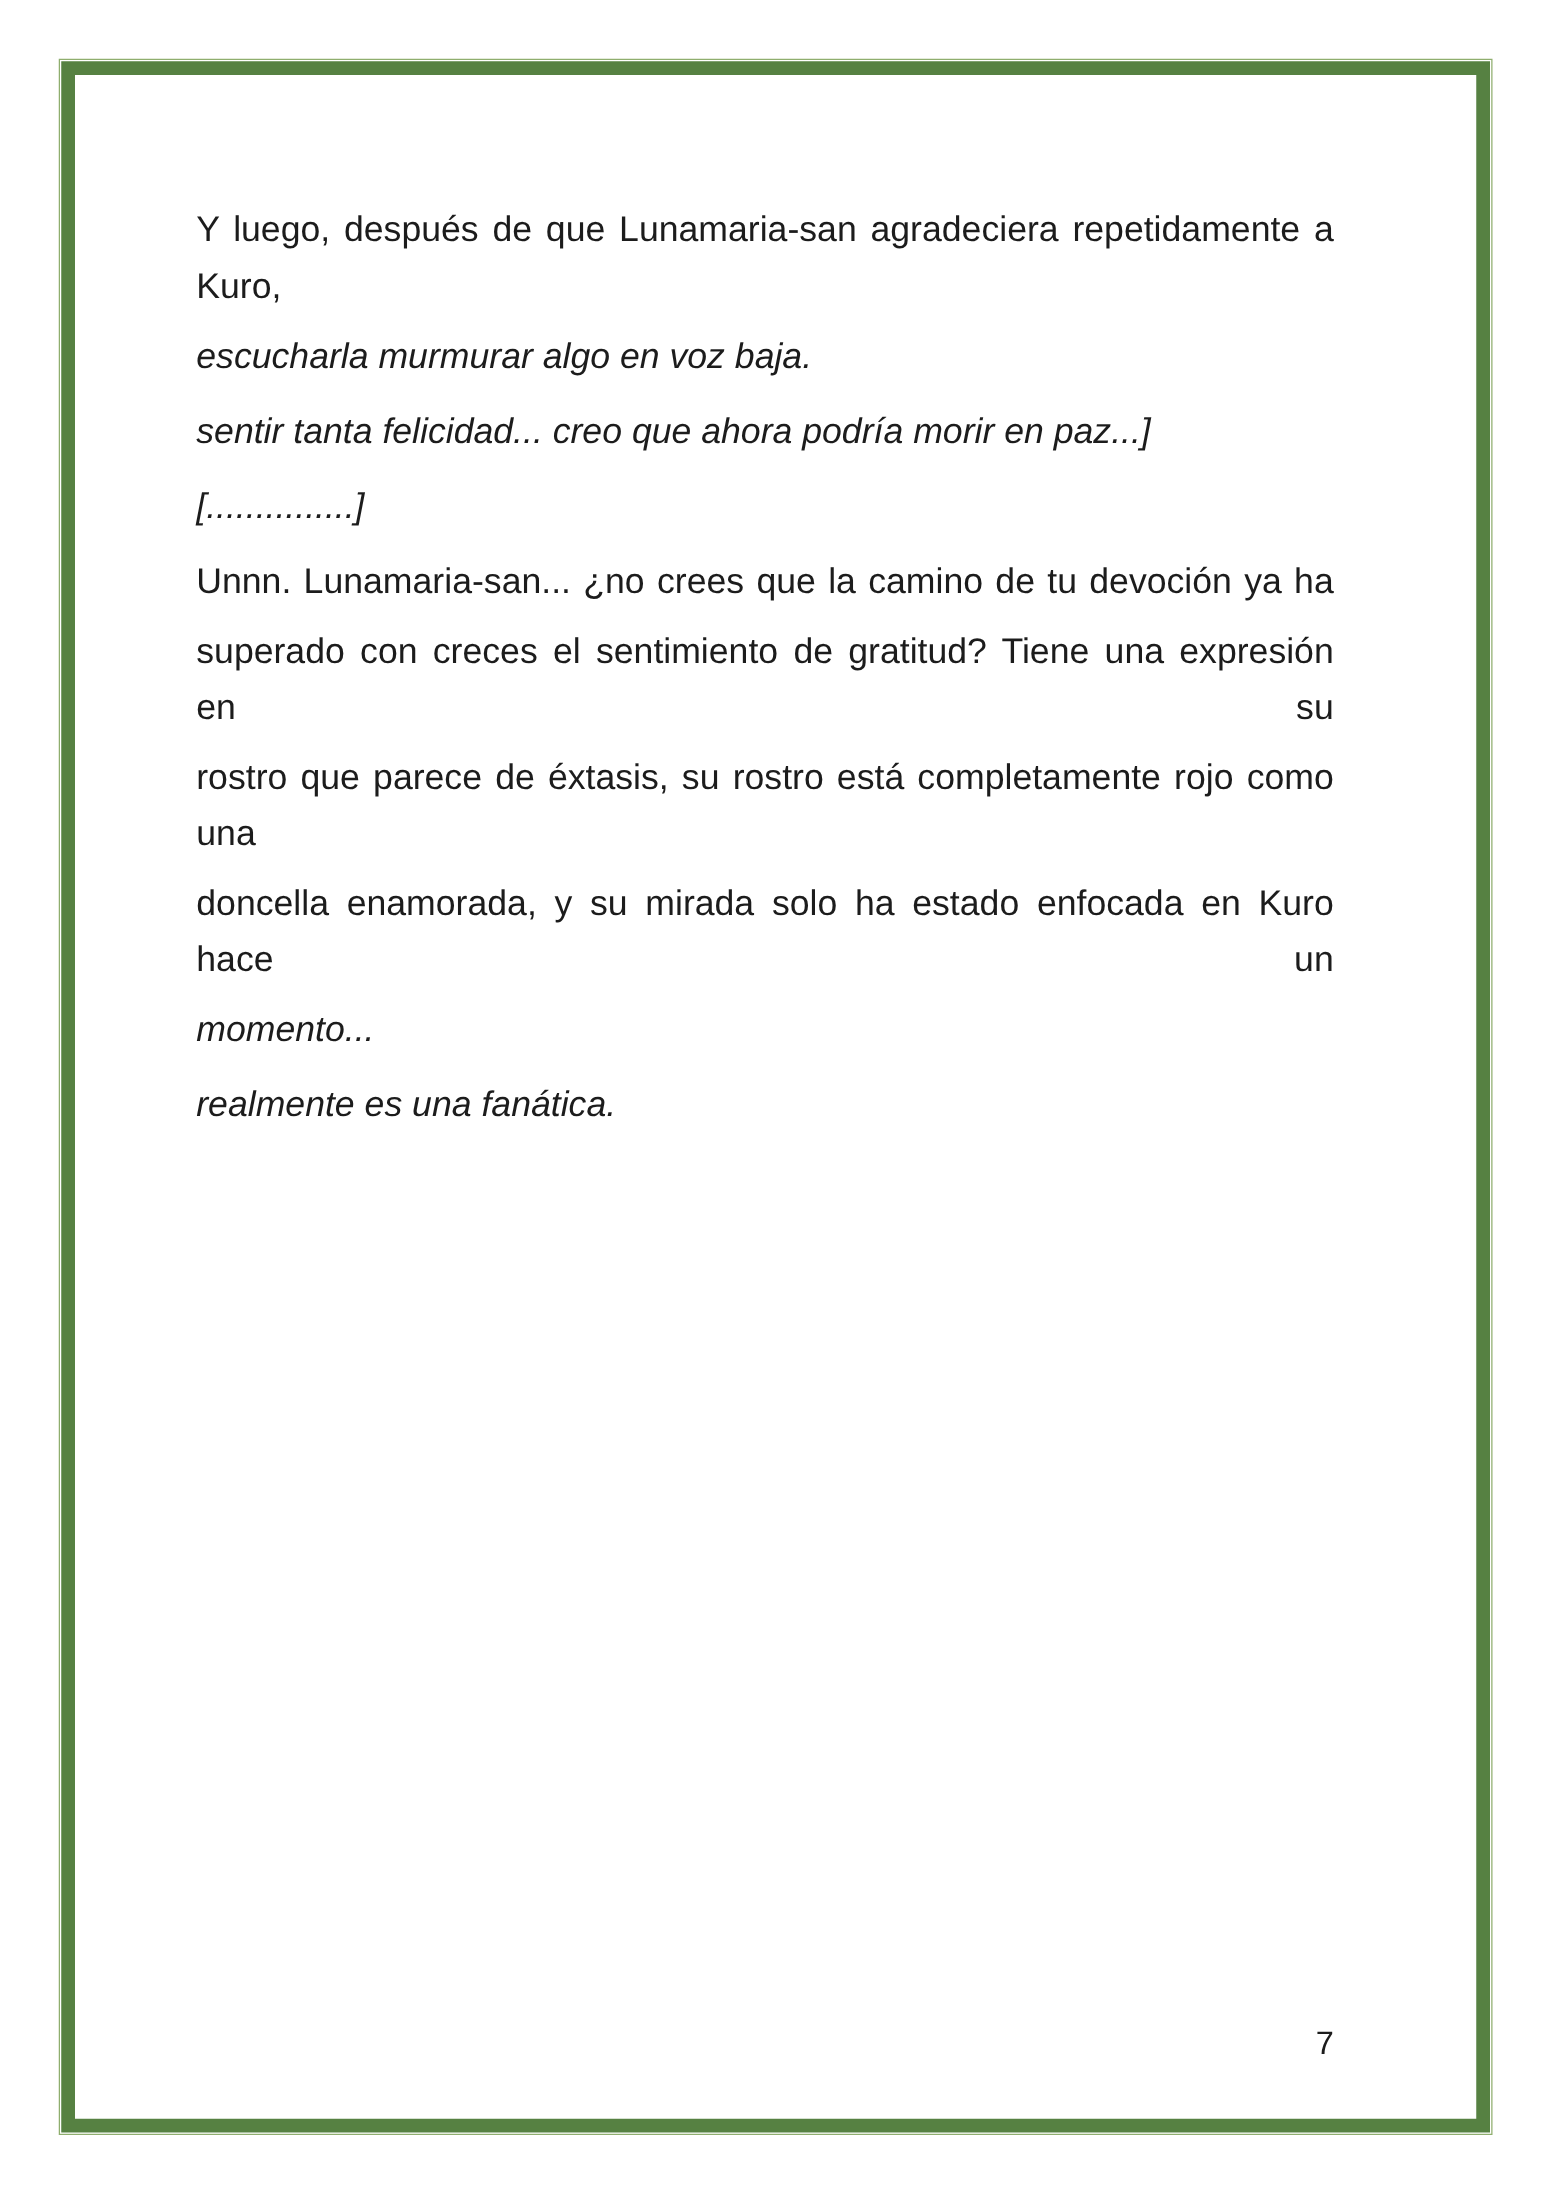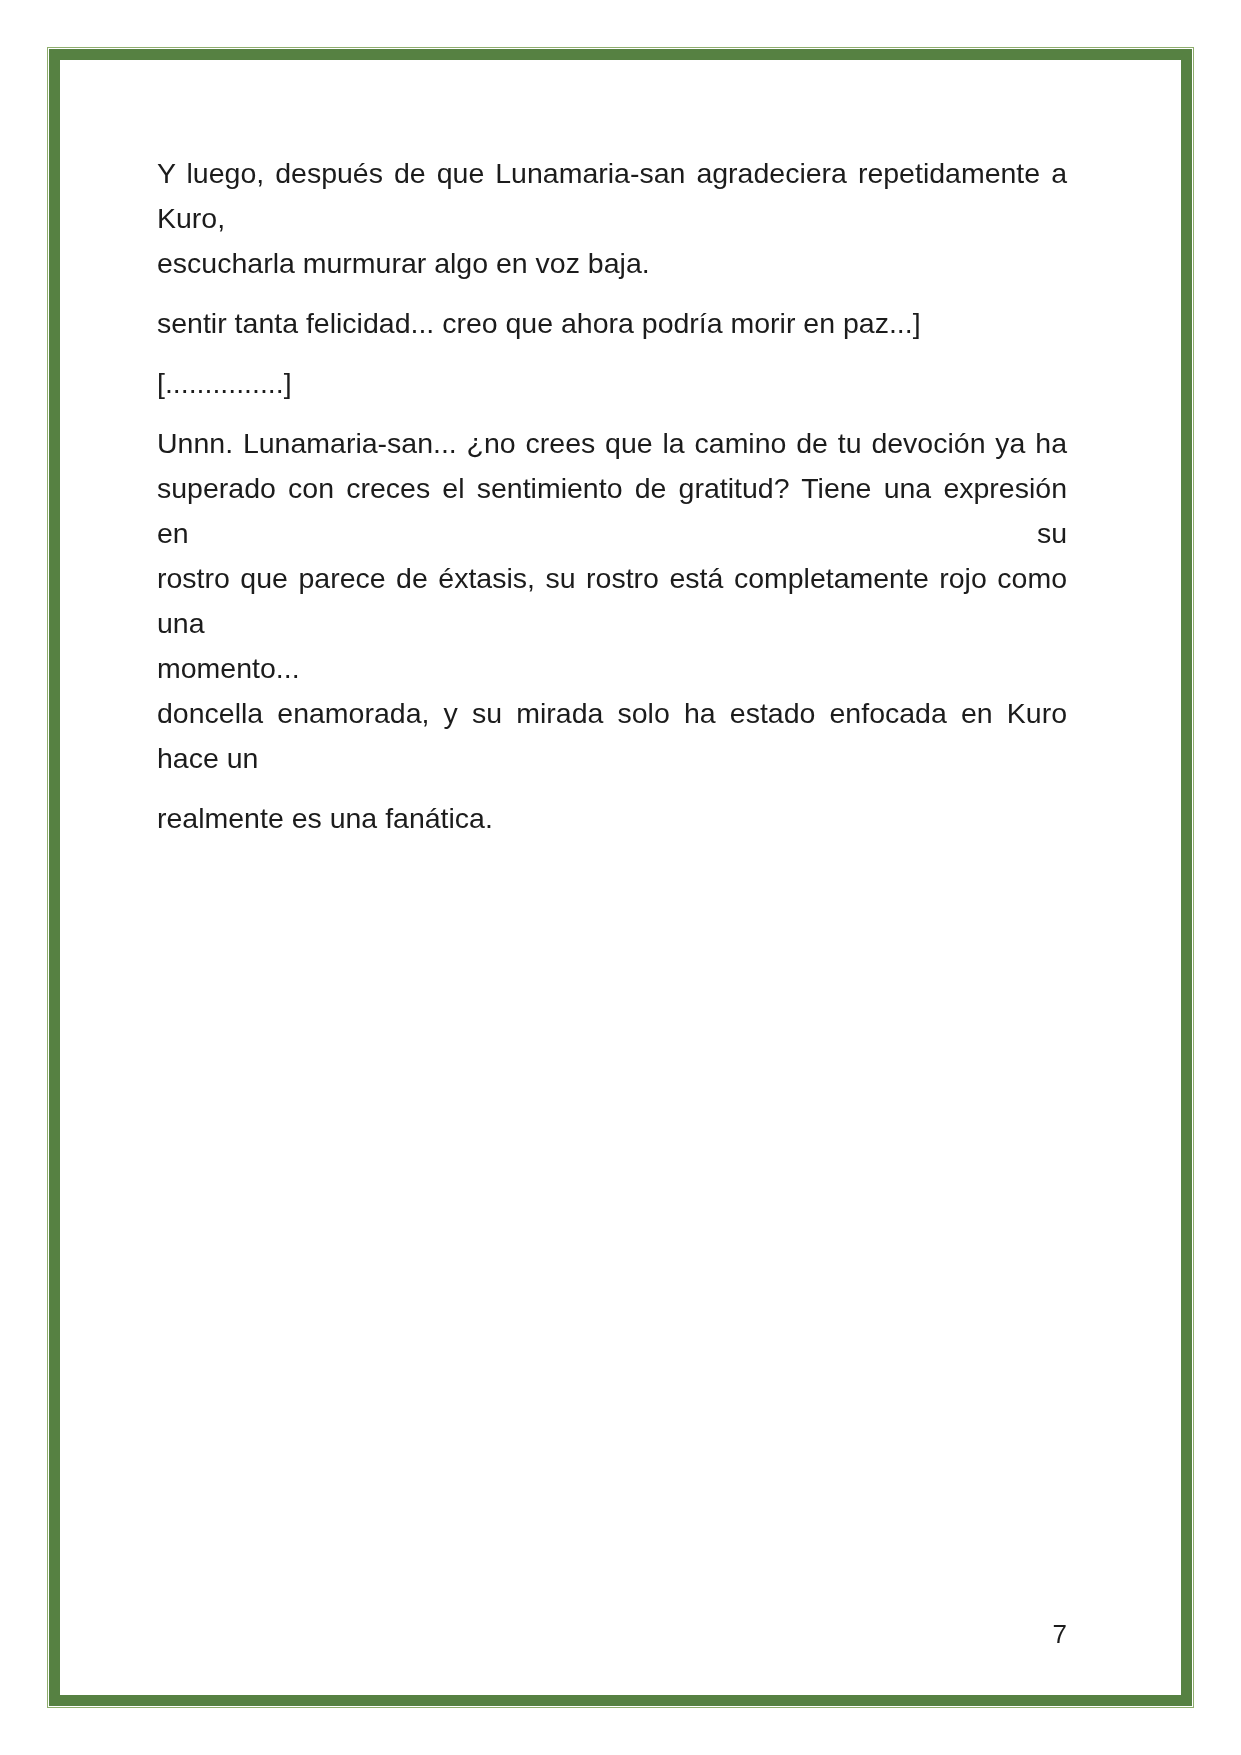--- a/index.html
+++ b/index.html
@@ -36,23 +36,25 @@
     font-size: 28.5px;
     line-height: 45px;
   }
   .para {
     margin: 0 0 15px 0;
   }
   .line {
     text-align: justify;
     text-align-last: justify;
     white-space: normal;
+    margin-top: 11px;
   }
   .para .line:last-child {
     text-align-last: left;
+    font-style: italic;
   }
   .page-number {
     position: absolute;
     top: 1618px;
     right: 174px;
     font-size: 26px;
     line-height: 32px;
     color: #1c1c1c;
   }
 </style>
@@ -70,21 +72,21 @@
       <div class="para">
         <div class="line">sentir tanta felicidad... creo que ahora podría morir en paz...]</div>
       </div>
       <div class="para">
         <div class="line">[...............]</div>
       </div>
       <div class="para">
         <div class="line">Unnn. Lunamaria-san... ¿no crees que la camino de tu devoción ya ha</div>
         <div class="line">superado con creces el sentimiento de gratitud? Tiene una expresión en su</div>
         <div class="line">rostro que parece de éxtasis, su rostro está completamente rojo como una</div>
+        <div class="line">doncella enamorada, y su mirada solo ha estado enfocada en Kuro hace un</div>
         <div class="line">momento...</div>
-        <div class="line">doncella enamorada, y su mirada solo ha estado enfocada en Kuro hace un</div>
       </div>
       <div class="para">
         <div class="line">realmente es una fanática.</div>
       </div>
     </div>
   <div class="page-number">7</div>
 </div>
 
 </body></html>

